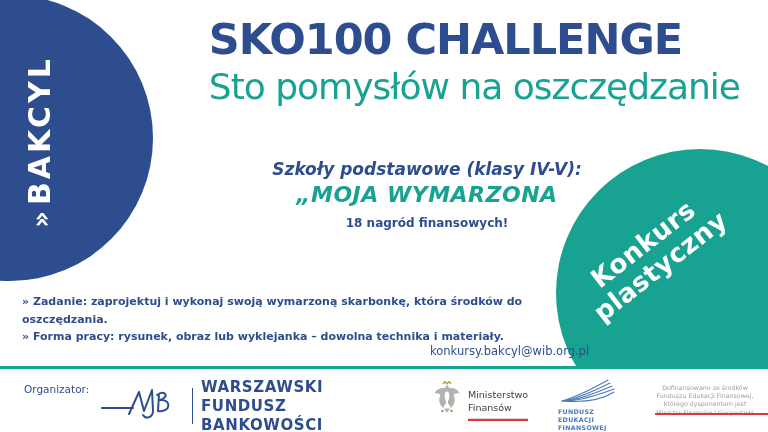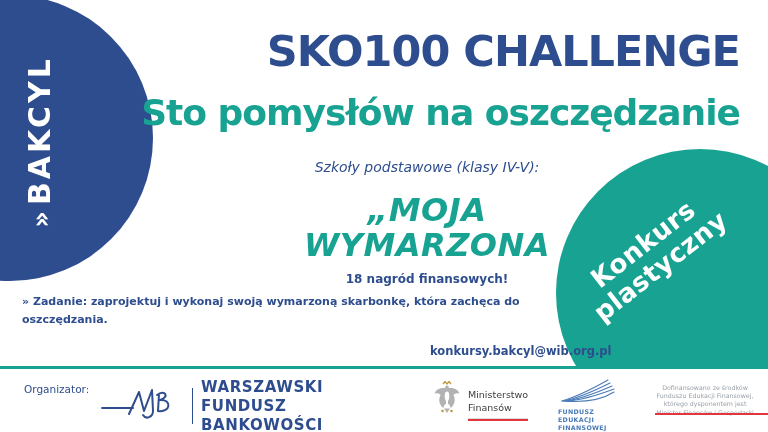--- a/index.html
+++ b/index.html
@@ -24,47 +24,47 @@
     position:absolute; left:556px; top:149px; width:288px; height:288px;
     border-radius:50%; background:var(--teal,#17a291);
   }
   .badge-text {
     position:absolute; left:552px; top:228px; width:200px;
     transform:rotate(-38deg); transform-origin:center;
     color:#fff; font-weight:bold; font-size:26px; line-height:1.06;
     text-align:center; letter-spacing:.5px;
   }
   
-  .hero { position:absolute; top:28px; right:28px; text-align:right; white-space:nowrap; }
+  .hero { position:absolute; top:16px; right:28px; white-space:nowrap; }
   .hero-title {
     color:var(--navy,#2e4d8e); font-size:43px; font-weight:bold;
     letter-spacing:-1px; line-height:1.08;
   }
   .hero-sub {
-    color:var(--teal,#17a291); font-size:36px; font-weight:bold;
-    letter-spacing:-1px; margin-top:20px; line-height:1.05;
+    color:var(--teal,#17a291); font-size:36px; font-weight:normal;
+    letter-spacing:-1px; margin-top:6px; line-height:1.05;
   }
   
   .mid { position:absolute; left:252px; top:159px; width:350px; text-align:center; }
   .audience {
-    color:var(--navy,#2e4d8e); font-style:italic; font-weight:normal; font-size:14px;
+    color:var(--navy,#2e4d8e); font-style:italic; font-weight:bold; font-size:17px;
   }
   .cname {
     color:var(--teal,#17a291); font-weight:bold; font-style:italic;
-    font-size:32px; line-height:1.1; letter-spacing:.5px; margin-top:18px;
+    font-size:22px; line-height:1.1; letter-spacing:.5px; margin-top:4px;
   }
   .prize { color:var(--navy,#2e4d8e); font-weight:bold; font-size:12px; margin-top:9px; }
   
   .bullets {
     position:absolute; left:22px; top:293px; width:540px;
     color:var(--navy,#2e4d8e); font-size:11px; line-height:1.6; font-weight:600;
   }
   .email {
     position:absolute; left:430px; top:344px;
-    color:var(--navy,#2e4d8e); font-weight:bold; font-size:11.5px;
+    color:var(--navy,#2e4d8e); font-weight:normal; font-size:11.5px;
   }
   .rule { position:absolute; left:0; top:366px; width:768px; height:3px; background:var(--teal,#17a291); }
   
   .footer { position:absolute; left:0; top:369px; width:768px; height:63px; background:#fff; }
   .organizer { position:absolute; left:24px; top:14px; font-size:10.5px; color:var(--navy,#2e4d8e); }
   .wib { position:absolute; left:100px; top:9px; display:flex; align-items:center; gap:8px; }
   .wib-div { width:1px; height:36px; background:var(--navy,#2e4d8e); }
   .wib-text {
     color:var(--navy,#2e4d8e); font-size:15px; font-weight:bold;
     letter-spacing:.6px; line-height:1.25; text-align:left;
@@ -106,21 +106,22 @@
 
   <div class="mid">
     <div class="audience">Szkoły podstawowe (klasy IV-V):</div>
     <div class="cname">
       <div>„MOJA WYMARZONA</div>
     </div>
     <div class="prize">18 nagród finansowych!</div>
   </div>
 
   <div class="bullets">
-    <div>» Zadanie: zaprojektuj i wykonaj swoją wymarzoną skarbonkę, która zachęca do oszczędzania.</div>
+    <div>» Zadanie: zaprojektuj i wykonaj swoją wymarzoną skarbonkę, która środków do oszczędzania.</div>
+    <div>» Forma pracy: rysunek, obraz lub wyklejanka – dowolna technika i materiały.</div>
   </div>
   <div class="email">konkursy.bakcyl@wib.org.pl</div>
 
   <div class="rule"></div>
 
   <div class="footer">
     <div class="organizer">Organizator:</div>
 
     <div class="wib">
       <span>

